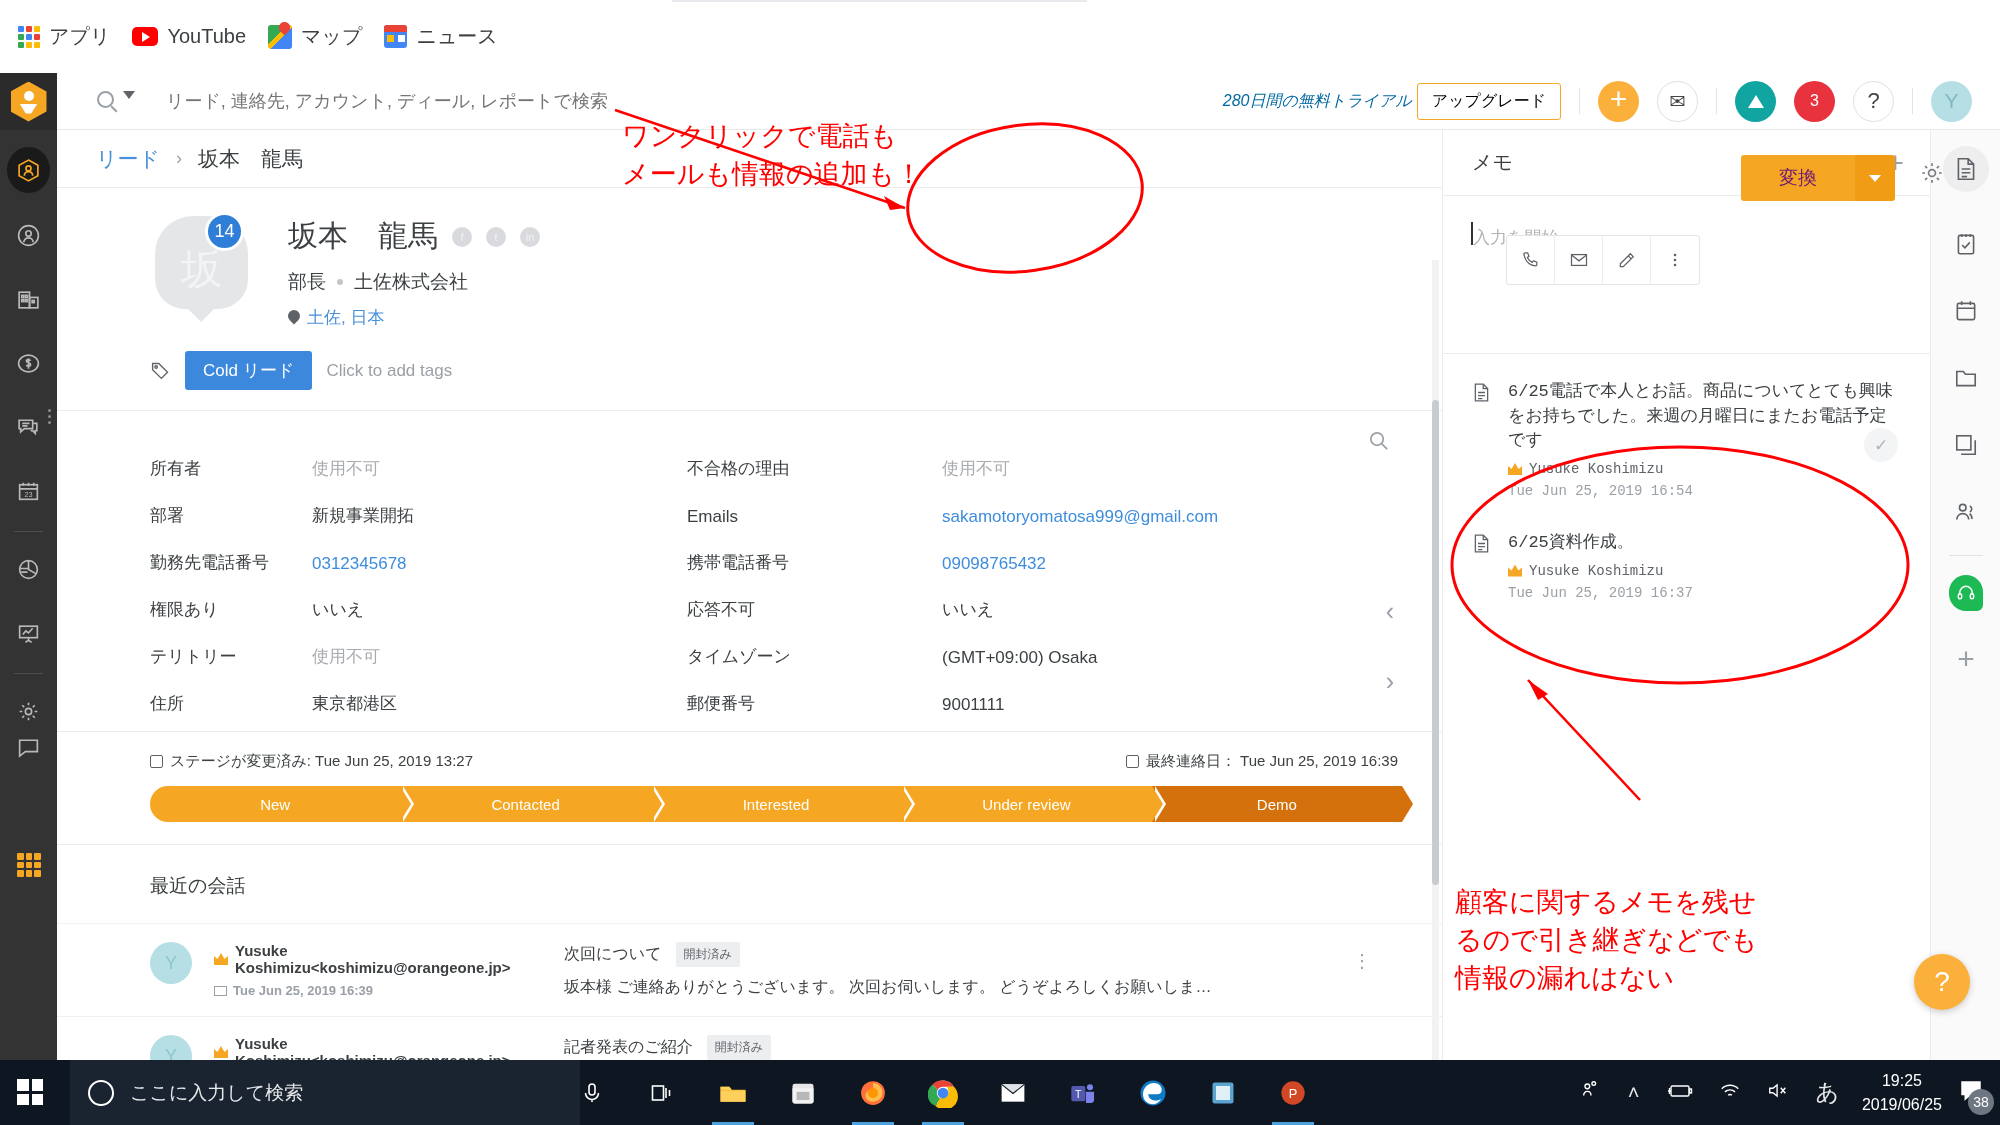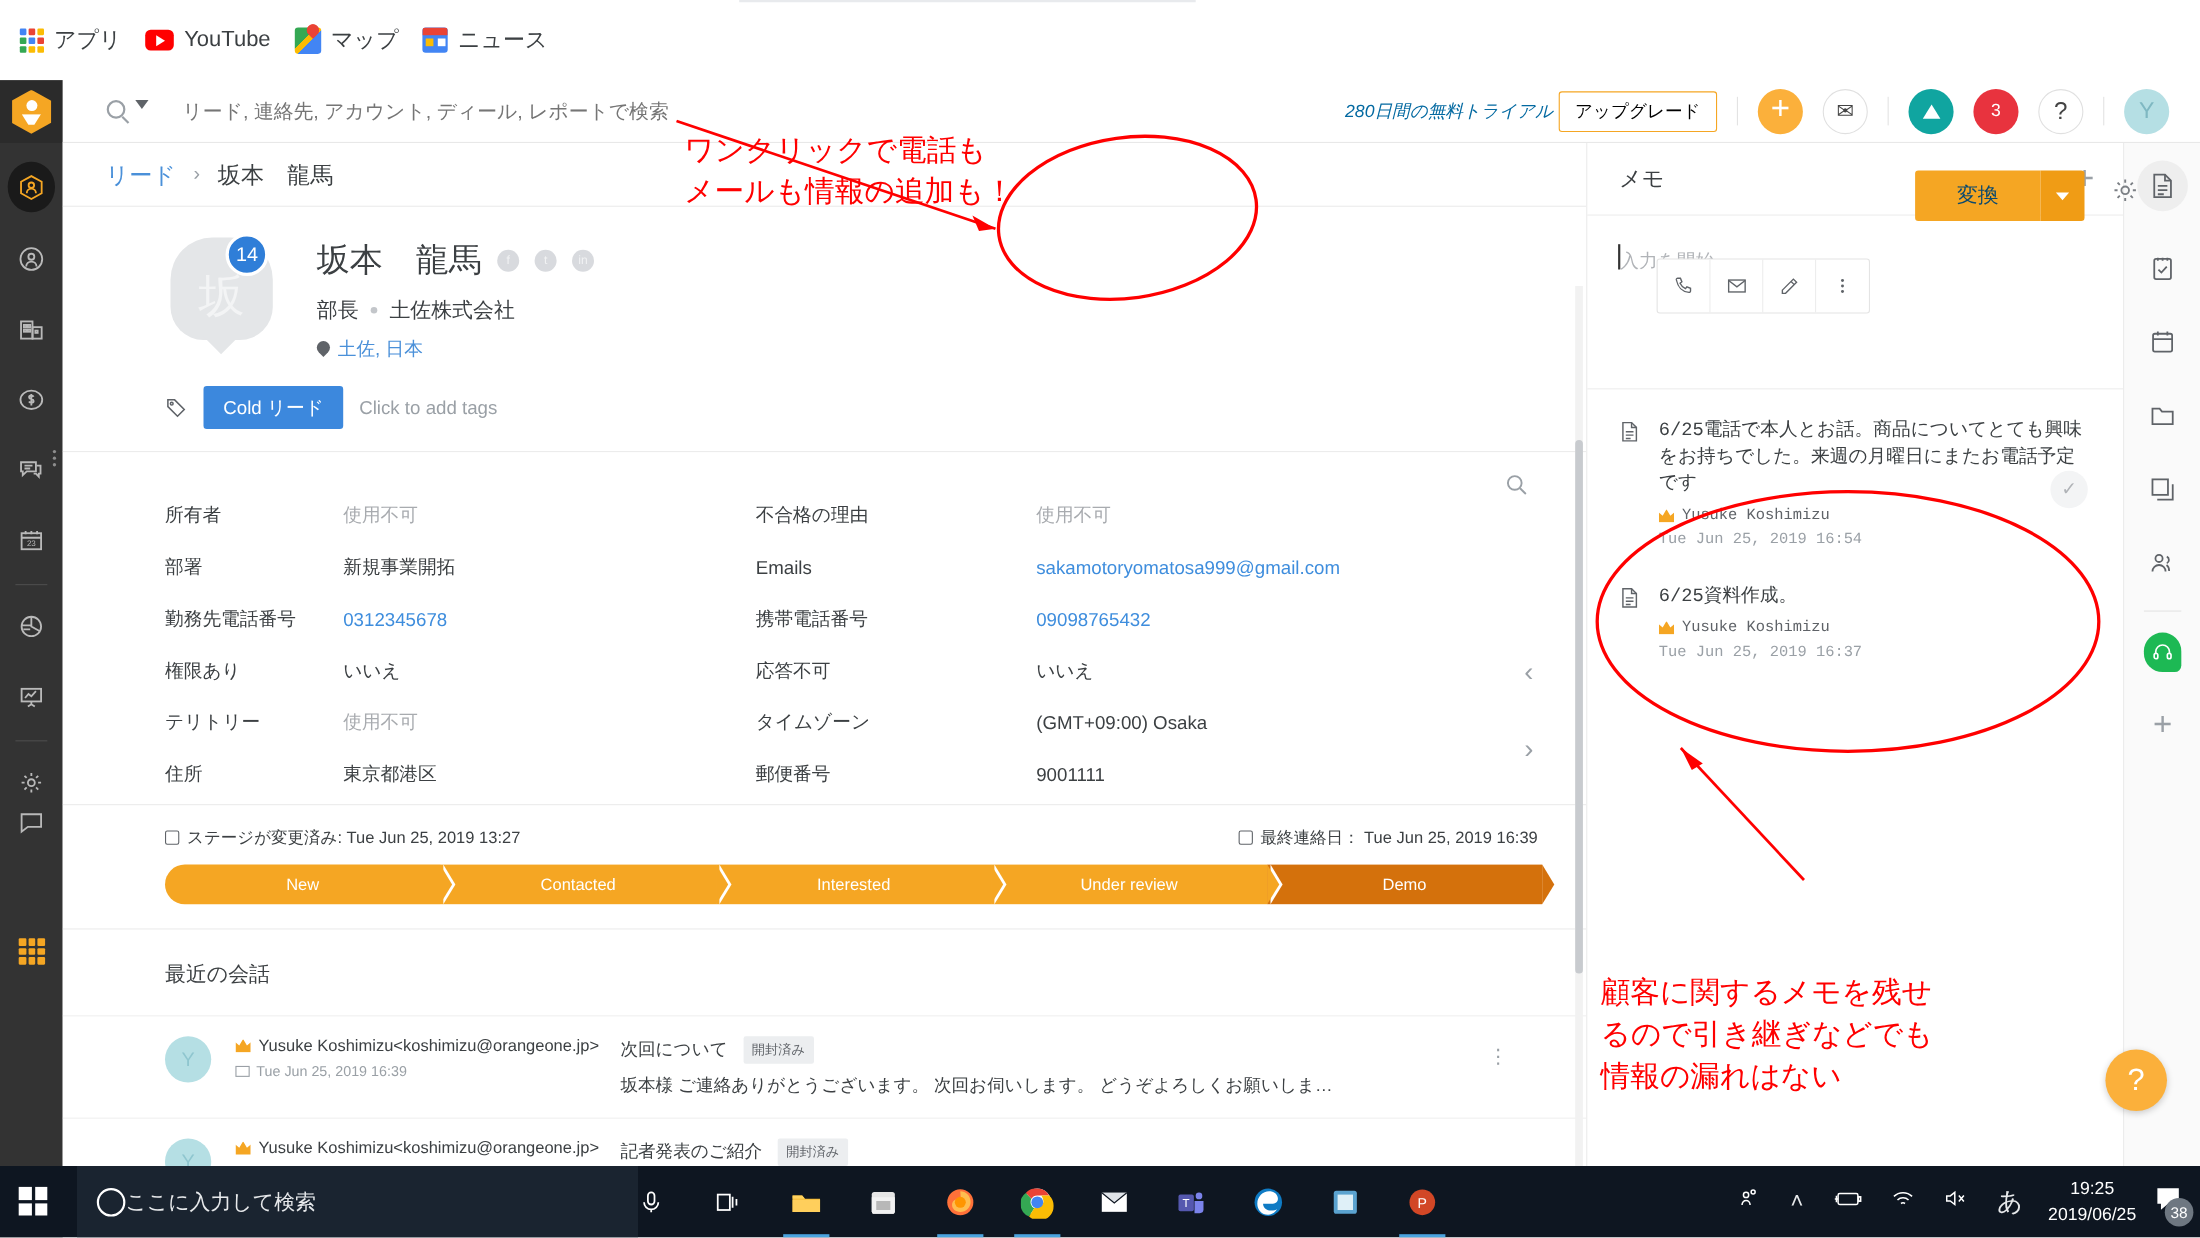--- a/index.html
+++ b/index.html
@@ -110,21 +110,21 @@
   
   #main { position:absolute; left:57px; top:130px; width:1385px; height:930px; background:#fff;
           overflow:hidden; }
   #crumb { height:58px; display:flex; align-items:center; padding-left:39px; gap:16px;
            border-bottom:1px solid #ececec; font-size:21px; }
   #crumb .c1 { color:#4a90d9; cursor:pointer; }
   #crumb .chev { color:#9aa0a6; font-size:18px; }
   #crumb .c2 { color:#3c4043; }
 
   #convert-btn { position:absolute; right:105px; top:155px; display:flex; z-index:5; }
-  #convert-btn .cmain { background:#f5a623; color:#0c4a6e; font-size:19px; padding:10px 38px;
+  #convert-btn .cmain { background:#f5a623; color:#701a75; font-size:19px; padding:10px 38px;
       border-radius:3px 0 0 3px; cursor:pointer; }
   #convert-btn .cdrop { background:#f09c15; width:40px; border-radius:0 3px 3px 0;
       display:flex;align-items:center;justify-content:center; cursor:pointer; }
   #convert-btn .cdrop span { width:0;height:0;border-left:6px solid transparent;
       border-right:6px solid transparent;border-top:7px solid #fff; }
   #gear-top { position:absolute; right:55px; top:160px; width:26px; height:26px; z-index:5; cursor:pointer; }
 
   
   #profile { display:flex; padding:28px 0 0 98px; position:relative; }
   #avatar-big { width:93px; height:93px; background:#e4e6e8; position:relative;
@@ -198,21 +198,21 @@
   .stg.last::after, .stg.last::before { display:none; }
   .stg.last .lcaret { position:absolute; right:18px; width:0;height:0;
       border-left:6px solid transparent;border-right:6px solid transparent;border-top:7px solid #9aa0a6; }
 
   
   #convhead { font-size:19px; color:#3c4043; padding:28px 0 24px 93px; border-bottom:1px solid #f0f0f0; }
   .convrow { display:flex; padding:18px 0 18px 93px; border-bottom:1px solid #f0f0f0;
       align-items:flex-start; position:relative; }
   .cav { width:42px; height:42px; border-radius:50%; background:#b5dfe4; color:#8fc6cf;
       font-size:18px; display:flex; align-items:center; justify-content:center; flex:none; }
-  .cmeta { width:350px; margin-left:22px; }
+  .cmeta { width:350px; margin-left:22px;font-weight:bold; }
   .cfrom { font-size:15px; color:#3c4043; display:flex; align-items:center; gap:7px; }
   .cdate { font-size:13px; color:#9aa0a6; margin-top:7px; display:flex; align-items:center; gap:6px; }
   .cbody { flex:1; }
   .csubj { display:flex; align-items:center; gap:14px; font-size:16px; color:#3c4043; }
   .cbadge { background:#eceef0; color:#5f6368; font-size:12px; padding:4px 8px; border-radius:2px; }
   .cprev { font-size:16px; color:#3c4043; margin-top:10px; }
   .cdots { position:absolute; right:70px; top:26px; color:#9aa0a6; font-size:18px;
       letter-spacing:1px; cursor:pointer; }
   .crown { width:14px; height:12px; background:#f5a623;
       clip-path:polygon(0 100%,0 25%,25% 50%,50% 0,75% 50%,100% 25%,100% 100%); flex:none; }
@@ -272,21 +272,21 @@
       white-space:pre; }
 
   
   #taskbar { position:absolute; left:0; bottom:0; width:2000px; height:65px; background:#0e1621; }
   #tb-start { position:absolute; left:8px; top:10px; width:44px; height:44px;
       display:flex;align-items:center;justify-content:center; cursor:pointer; }
   #tb-start .w { width:26px;height:26px; display:grid; grid-template-columns:1fr 1fr;
       grid-template-rows:1fr 1fr; gap:3px; }
   #tb-start .w i { background:#fff; }
   #tb-search { position:absolute; left:70px; top:0; width:510px; height:65px;
-      background:#1a2430; display:flex; align-items:center; padding-left:18px; cursor:pointer; }
+      background:#1a2430; display:flex; align-items:center; gap:16px; padding-left:18px; cursor:pointer; }
   #tb-search .circ { width:26px; height:26px; border:2px solid #fff; border-radius:50%; }
   #tb-search .lbl { color:#e7e9eb; font-size:19px; }
   .tbi { position:absolute; top:9px; width:54px; height:47px; display:flex; align-items:center;
       justify-content:center; cursor:pointer; }
   .tbi.run::after { content:""; position:absolute; bottom:-9px; left:6px; width:42px; height:3px;
       background:#4aa3df; }
   #tray { position:absolute; right:0; top:0; height:65px; display:flex; align-items:center; }
   .tray-i { color:#e7e9eb; font-size:20px; margin:0 13px; cursor:pointer; }
   #tb-clock { color:#fff; font-size:16px; text-align:center; line-height:1.45; margin:0 16px 0 10px; cursor:pointer; }
   #tb-notify { position:relative; margin-right:16px; cursor:pointer; }

